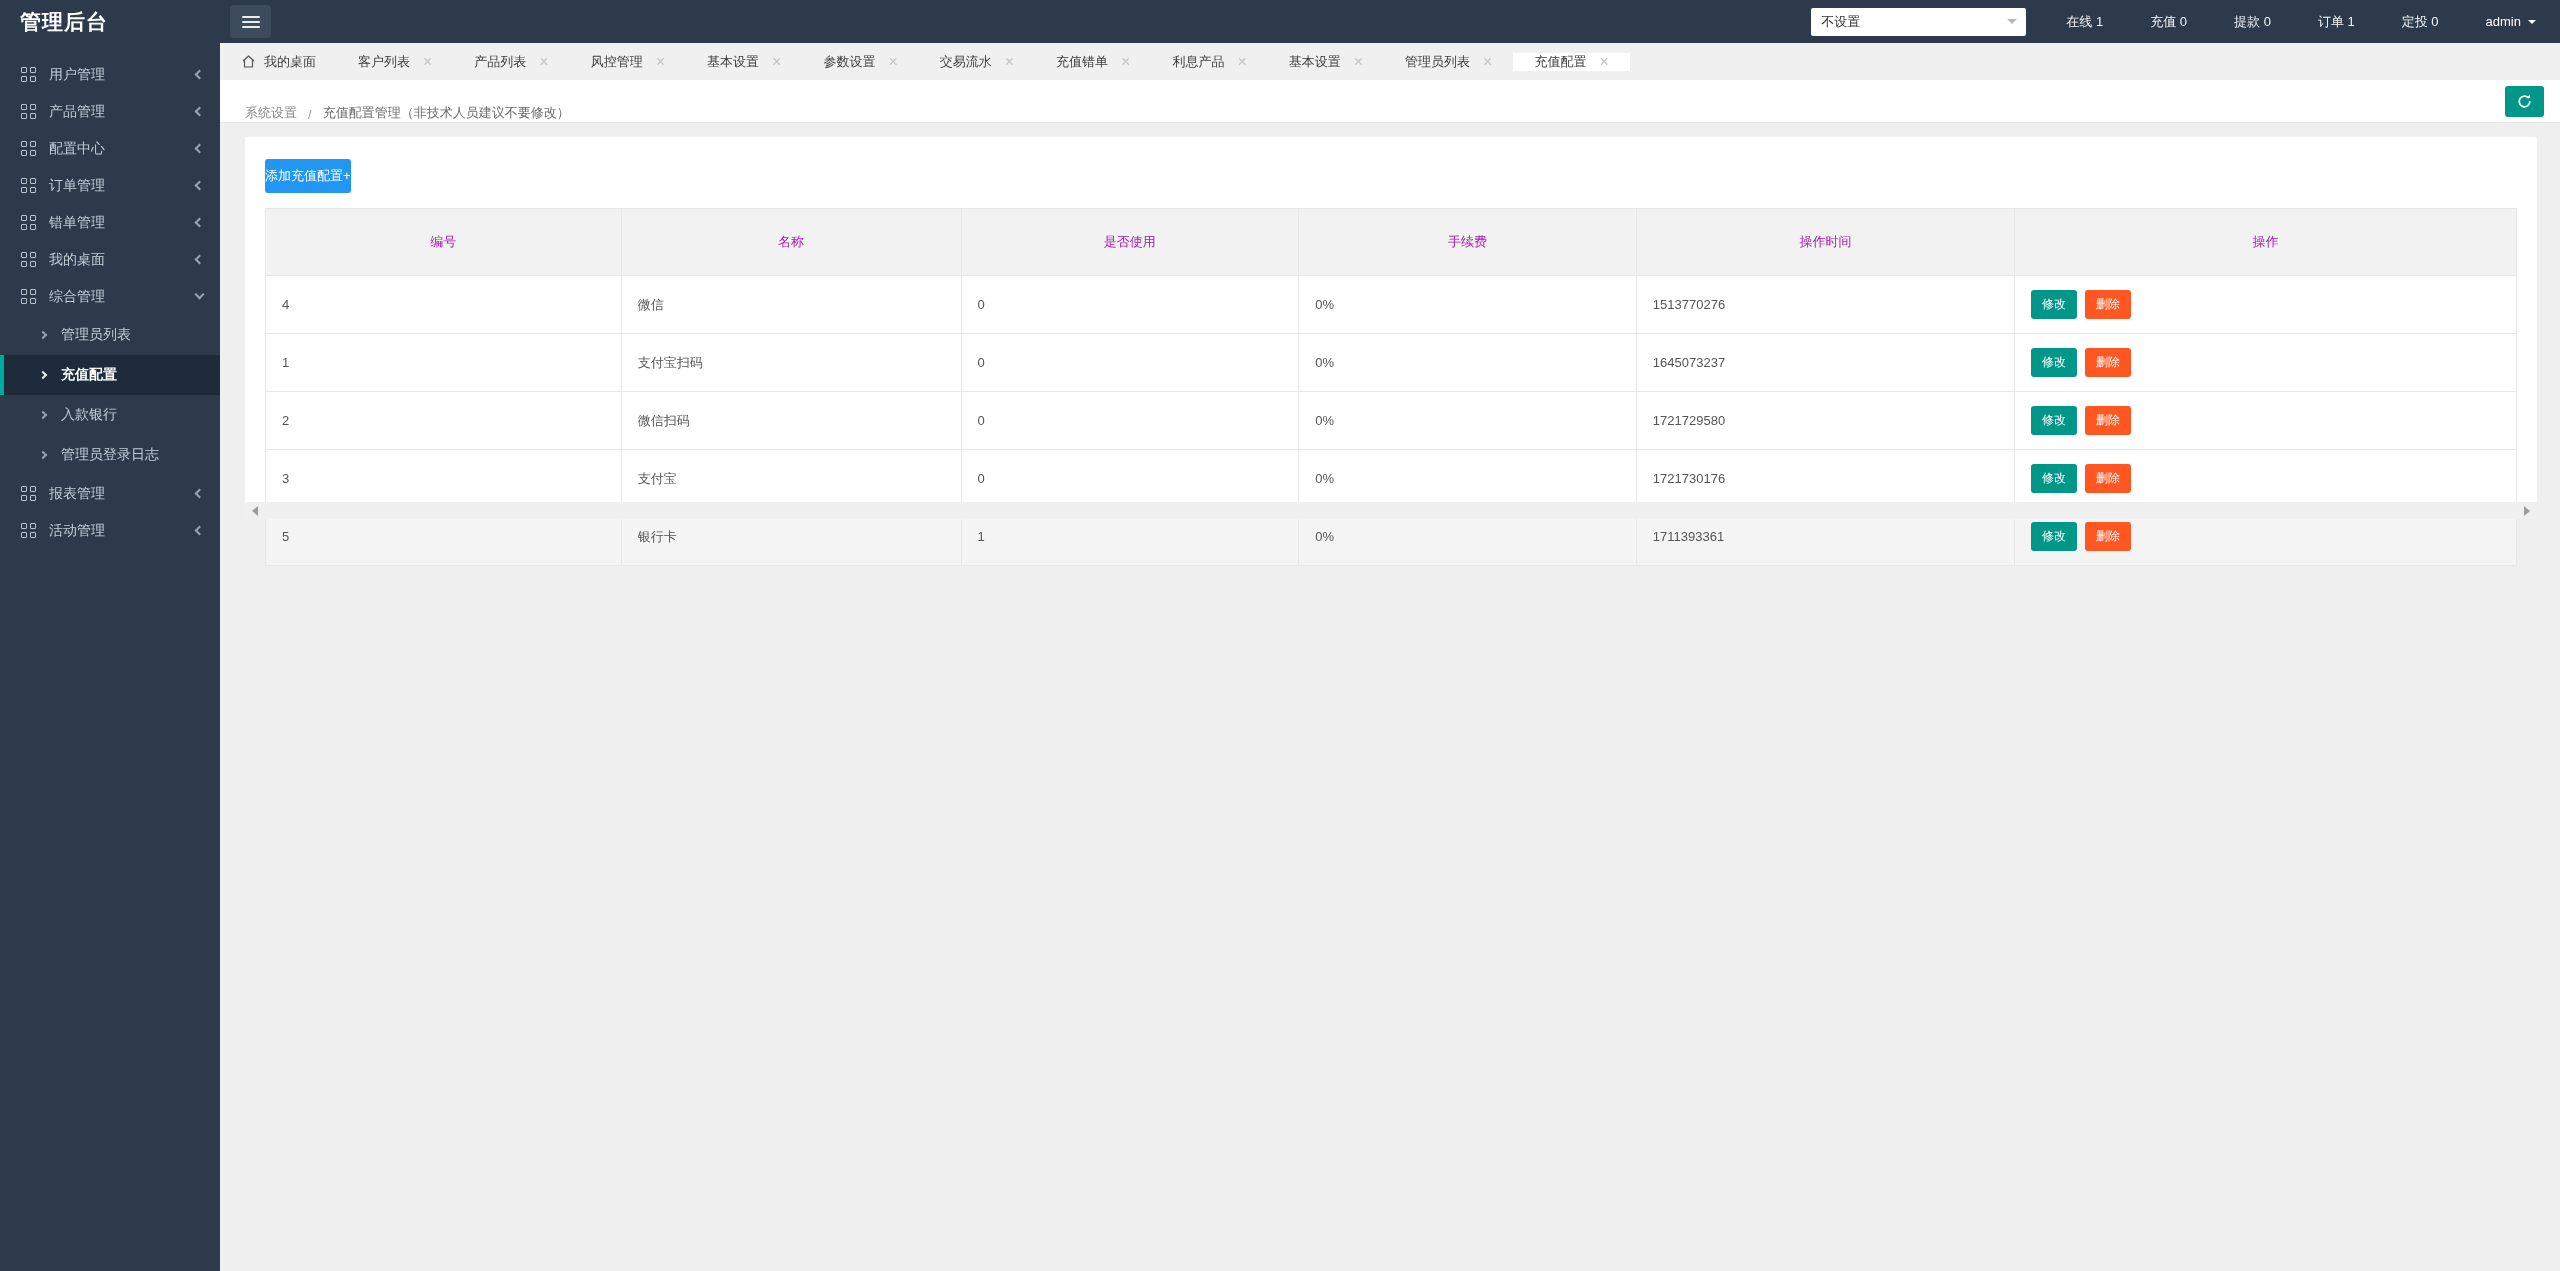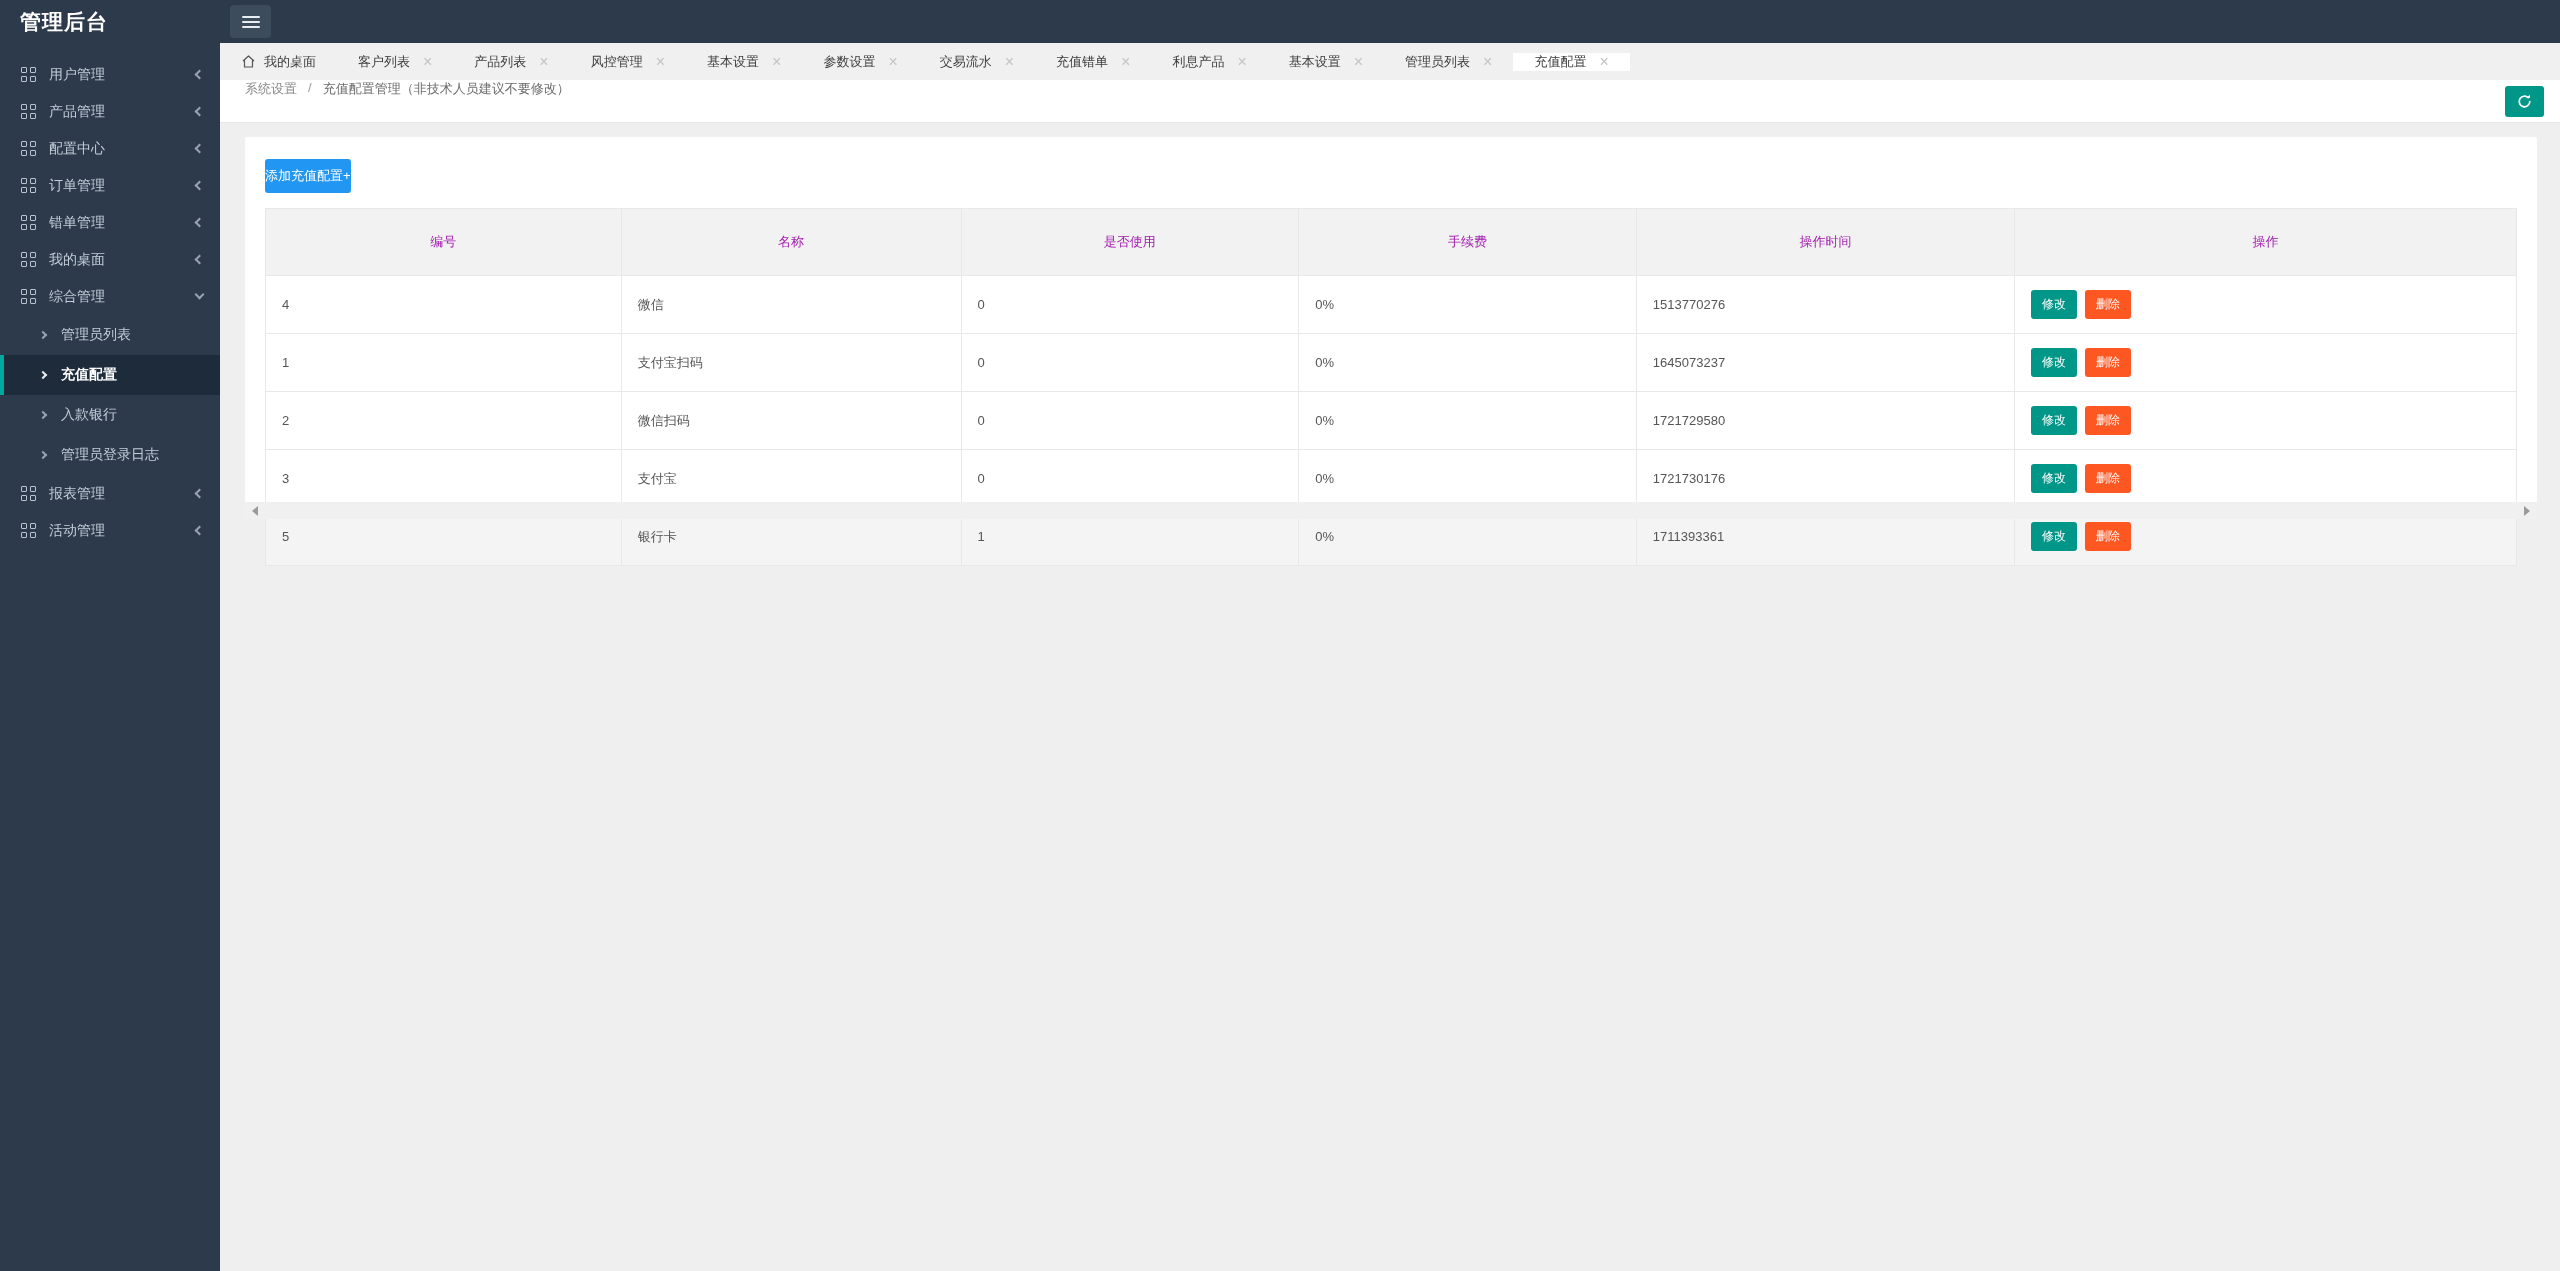--- a/index.html
+++ b/index.html
@@ -36,21 +36,21 @@
   .sub-item.active { background:#1d2b3a; color:#ffffff; font-weight:bold; border-left:4px solid #00a99d; padding-left:36px; }
   .sub-item.active .chev.right { border-color:#e6ebf0; }
   
   .tabbar { position:absolute; left:220px; top:43px; right:0; height:37px; background:#f0f0f0; display:flex; align-items:center; overflow:hidden; z-index:3; }
   .tab { display:flex; align-items:center; padding:0 21px; font-size:13px; color:#3d3d3d; cursor:pointer; white-space:nowrap; }
   .tab.active { background:#ffffff; }
   .tab .close { margin-left:13px; color:#c3c3c3; font-size:16px; line-height:1; }
   .home-ico { margin-right:8px; display:inline-flex; }
   
   .breadcrumb-bar { position:absolute; left:220px; top:80px; right:0; height:43px; background:#ffffff; border-bottom:1px solid #e7e7e7;
-    display:flex; align-items:flex-start; padding-left:25px; font-size:13px; color:#8a8a8a; z-index:2; }
+    display:flex; align-items:flex-end; padding-left:25px; font-size:13px; color:#8a8a8a; z-index:2; }
   .breadcrumb-sep { margin:0 11px; color:#9a9a9a; }
   .breadcrumb-current { color:#6b6b6b; }
   .refresh-btn { position:absolute; right:16px; top:6px; width:39px; height:31px; background:#009688; border-radius:3px;
     display:flex; align-items:center; justify-content:center; cursor:pointer; }
   
   .content { position:absolute; left:220px; top:124px; right:0; bottom:0; background:#efefef; }
   .card { margin:13px 23px 0 25px; background:#ffffff; height:382px; padding:22px 20px 0; position:relative; border-radius:2px; }
   .add-btn { display:inline-block; background:#2196f3; color:#ffffff; font-size:13px; padding:8px 0; border-radius:3px; border:none; cursor:pointer; }
   table.data-table { width:100%; border-collapse:collapse; margin-top:15px; table-layout:fixed; font-size:13px; color:#555555; }
   .data-table th, .data-table td { border:1px solid #e8e8e8; text-align:left; overflow:hidden; }
@@ -70,20 +70,31 @@
 <body>
 
 <div class="topbar">
   <div class="app-title">管理后台</div>
   <div class="hamburger">
     <span style="display:flex;flex-direction:column;gap:3px;align-items:center;">
       <span class="bar"></span>
         <span class="bar"></span>
         <span class="bar"></span>
     </span>
+  </div>
+  <div class="topbar-right">
+    <div class="filter-select">
+      <span>不设置</span>
+      <span class="select-caret"></span>
+    </div>
+    <span id="stats-container"><span class="stat">在线 1</span><span class="stat">充值 0</span><span class="stat">提款 0</span><span class="stat">订单 1</span><span class="stat">定投 0</span></span>
+    <div class="user-menu">
+      <span>admin</span>
+      <span class="user-caret"></span>
+    </div>
   </div>
 </div>
 
 <div class="sidebar">
   <div id="sidebar-menu">
       <div class="nav-item">
         <span class="grid-icon">
           <i></i>
           <i></i>
           <i></i>

